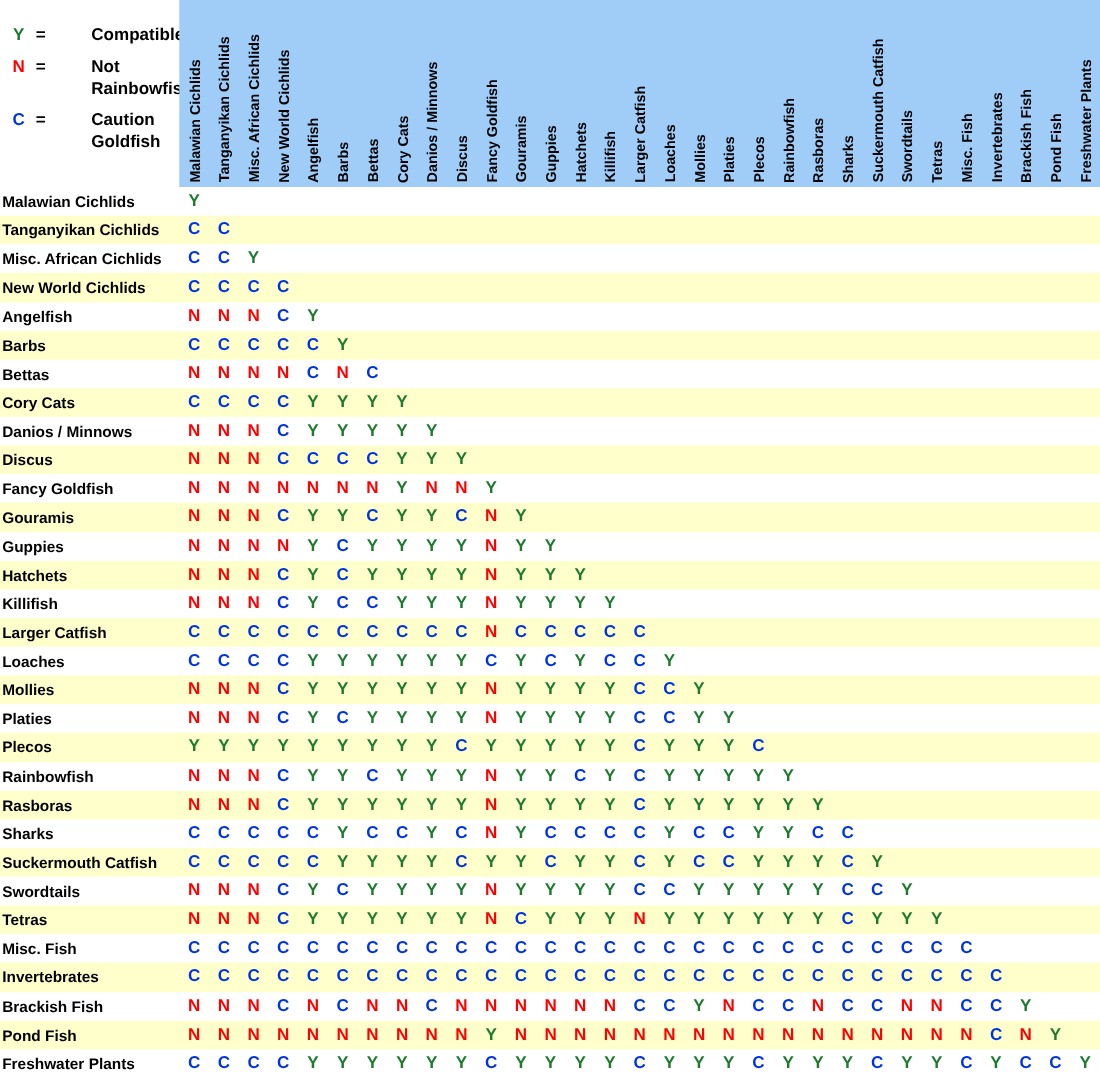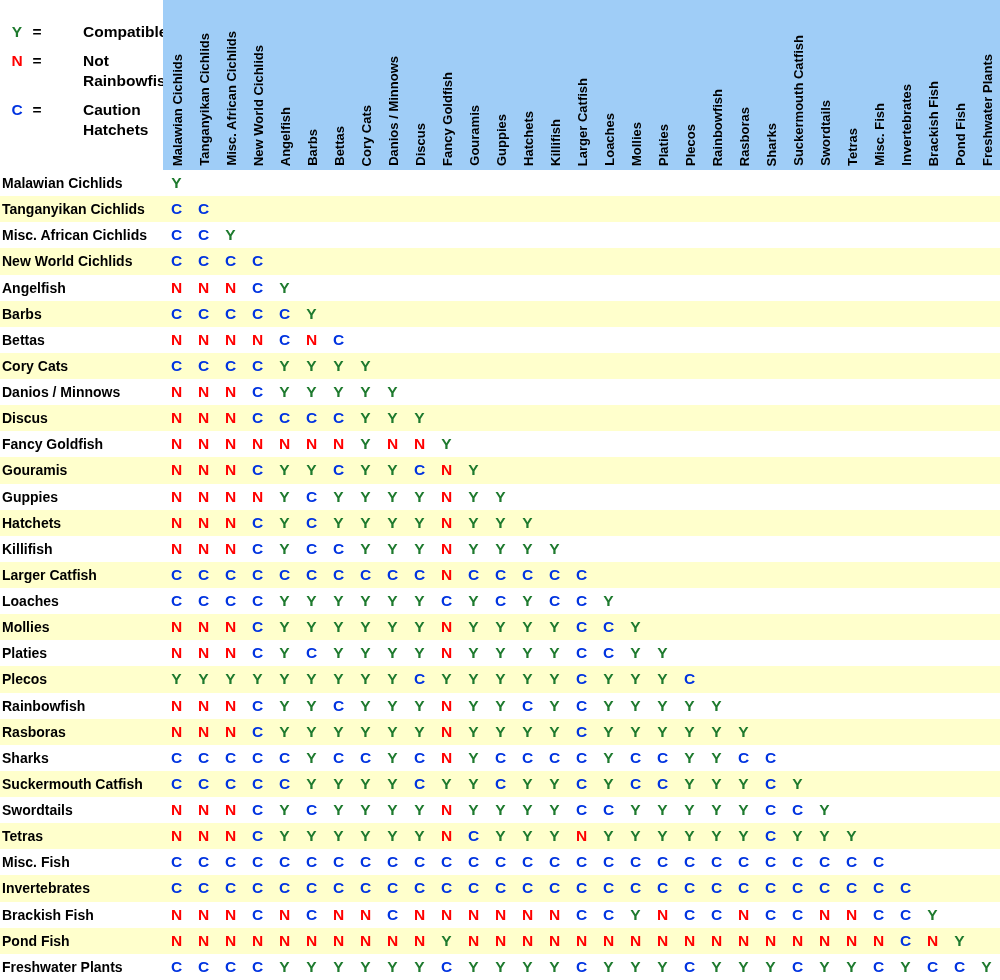--- a/index.html
+++ b/index.html
@@ -52,21 +52,21 @@
     <div class="legend-item">
       <span class="lsym sym-n">N</span>
       <span class="leq">=</span>
       <span class="lmean">Not
 Rainbowfish</span>
     </div>
     <div class="legend-item">
       <span class="lsym sym-c">C</span>
       <span class="leq">=</span>
       <span class="lmean">Caution
-Hatchets</span>
+Goldfish</span>
     </div>
   </div>
 
   <div class="colheads">
       <div class="colhead">
         <span>Malawian Cichlids</span>
       </div>
       <div class="colhead">
         <span>Tanganyikan Cichlids</span>
       </div>

